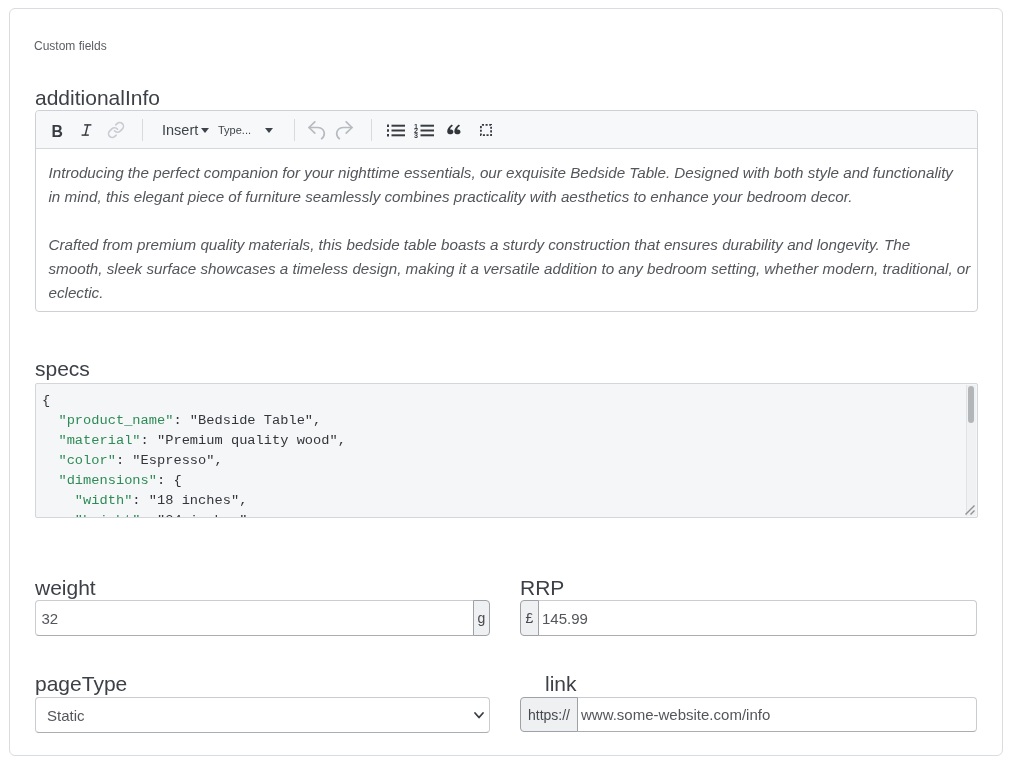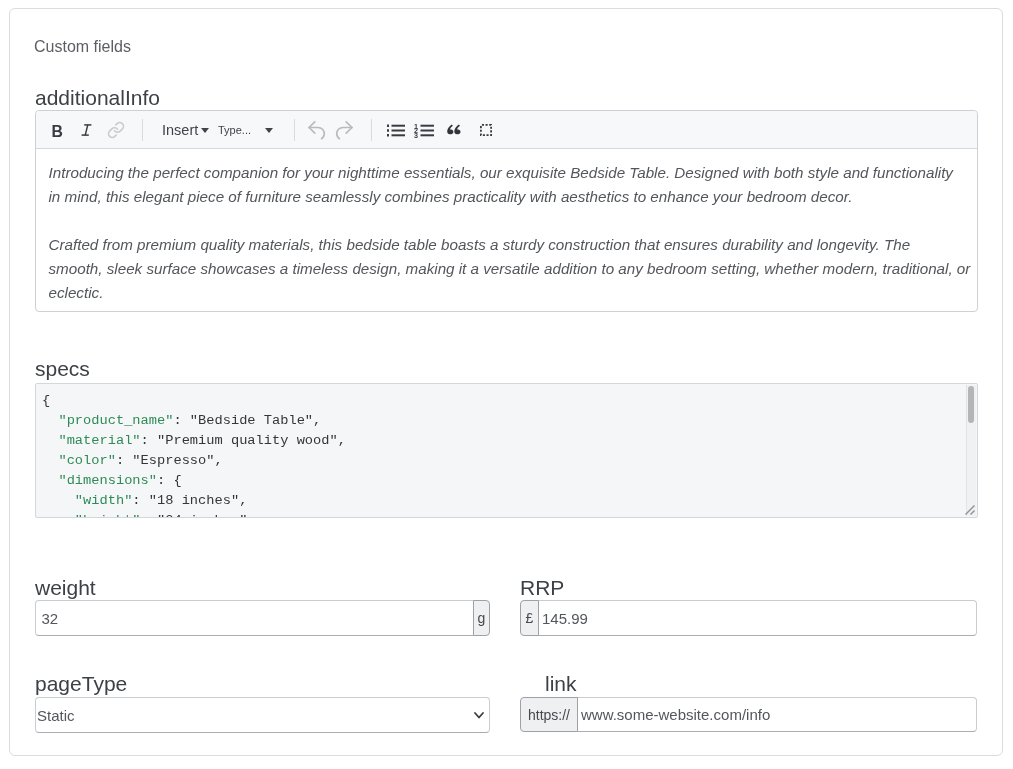--- a/index.html
+++ b/index.html
@@ -1,18 +1,18 @@
 <!DOCTYPE html>
 <html><head>
 <meta charset="utf-8">
 <style>
   * { margin:0; padding:0; box-sizing:border-box; }
   html,body { width:1013px; height:769px; background:#fff; font-family:"Liberation Sans", sans-serif; overflow:hidden; }
   .card { position:absolute; left:9px; top:8px; width:994px; height:748px; background:#fff; border:1px solid #d9dce0; border-radius:6px; }
-  .heading { position:absolute; left:34px; top:38px; font-size:16px; line-height:17px; color:#5b5e63; }
+  .heading { position:absolute; left:34px; top:38px; font-size:12px; line-height:17px; color:#5b5e63; }
   .flabel { position:absolute; font-size:21px; color:#3d4147; }
   
   .editor { position:absolute; left:35px; top:110px; width:943px; height:202px; border:1px solid #cdd0d5; border-radius:4px; background:#fff; }
   .toolbar { position:absolute; left:0; top:0; right:0; height:38px; background:#f7f8f9; border-bottom:1px solid #d5d8dc; border-radius:4px 4px 0 0; }
   .tsep { position:absolute; top:8px; width:1px; height:22px; background:#d8dbde; }
   .econtent { position:absolute; left:0; top:39px; right:0; bottom:0; padding:11px 12.5px; font-size:15.2px; line-height:24px; color:#53565b; white-space:nowrap; overflow:hidden;font-style:italic; }
   .econtent p + p { margin-top:24px; }
   
   .code { position:absolute; left:35px; top:383px; width:943px; height:135px; background:#f5f6f7; border:1px solid #d3d6da; border-radius:2px; overflow:hidden; font-family:"Liberation Mono", monospace; font-size:13.7px; line-height:20px; color:#33363b; }
   .code pre { position:absolute; left:6px; top:7px; font-family:inherit; }
@@ -21,21 +21,21 @@
   .sbthumb { position:absolute; top:2px; right:3px; width:6px; height:37px; background:#b3b6b9; border-radius:3px; }
   .grip { position:absolute; right:1px; bottom:1px; width:13px; height:13px; }
   
   .group { position:absolute; display:flex; height:36px; }
   .ginput { flex:1; border:1px solid #c9ccd0; border-bottom-color:#aaadb2; border-radius:4px; background:#fff; font-size:15px; color:#53565b; padding-left:5.5px; display:flex; align-items:center; }
   .addon { background:#eef0f1; border:1px solid #9da1a8; font-size:14px; color:#46494e; display:flex; align-items:center; justify-content:center; position:relative; }
   .addon.suf { border-radius:0 4px 4px 0; margin-left:-1px; }
   .addon.pre { border-radius:4px 0 0 4px; margin-right:-1px; }
   .ginput.hasSuf { border-radius:4px 0 0 4px; }
   .ginput.hasPre { border-radius:0 4px 4px 0; padding-left:3px; }
-  .selectbox { position:absolute; height:36px; border:1px solid #c9ccd0; border-bottom-color:#aaadb2; border-radius:4px; background:#fff; font-size:15px; color:#53565b; display:flex; align-items:center; padding-left:1px; }
+  .selectbox { position:absolute; height:36px; border:1px solid #c9ccd0; border-bottom-color:#aaadb2; border-radius:4px; background:#fff; font-size:15px; color:#53565b; display:flex; align-items:center; padding-left:11px; }
 </style>
 </head>
 <body>
 <div class="card"></div>
 <div class="heading">Custom fields</div>
 <label class="flabel" style="left:35px; top:86px;">additionalInfo</label>
 
 <div class="editor">
   <div class="toolbar">
     <span style="position:absolute; left:15.5px; top:1.5px; line-height:38px; font-weight:bold; font-size:15.8px; color:#383c42;">B</span>

